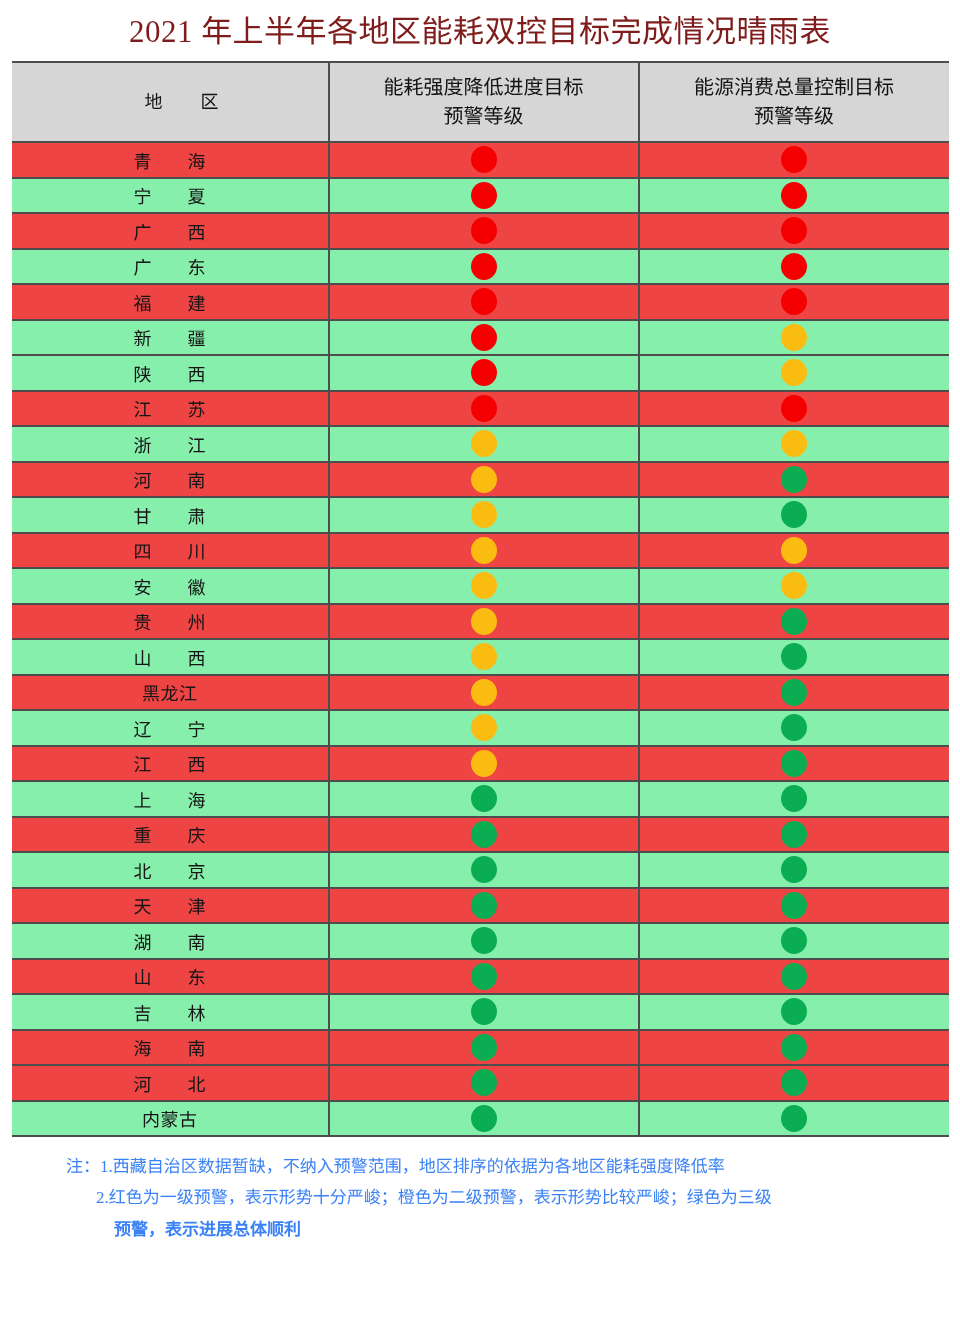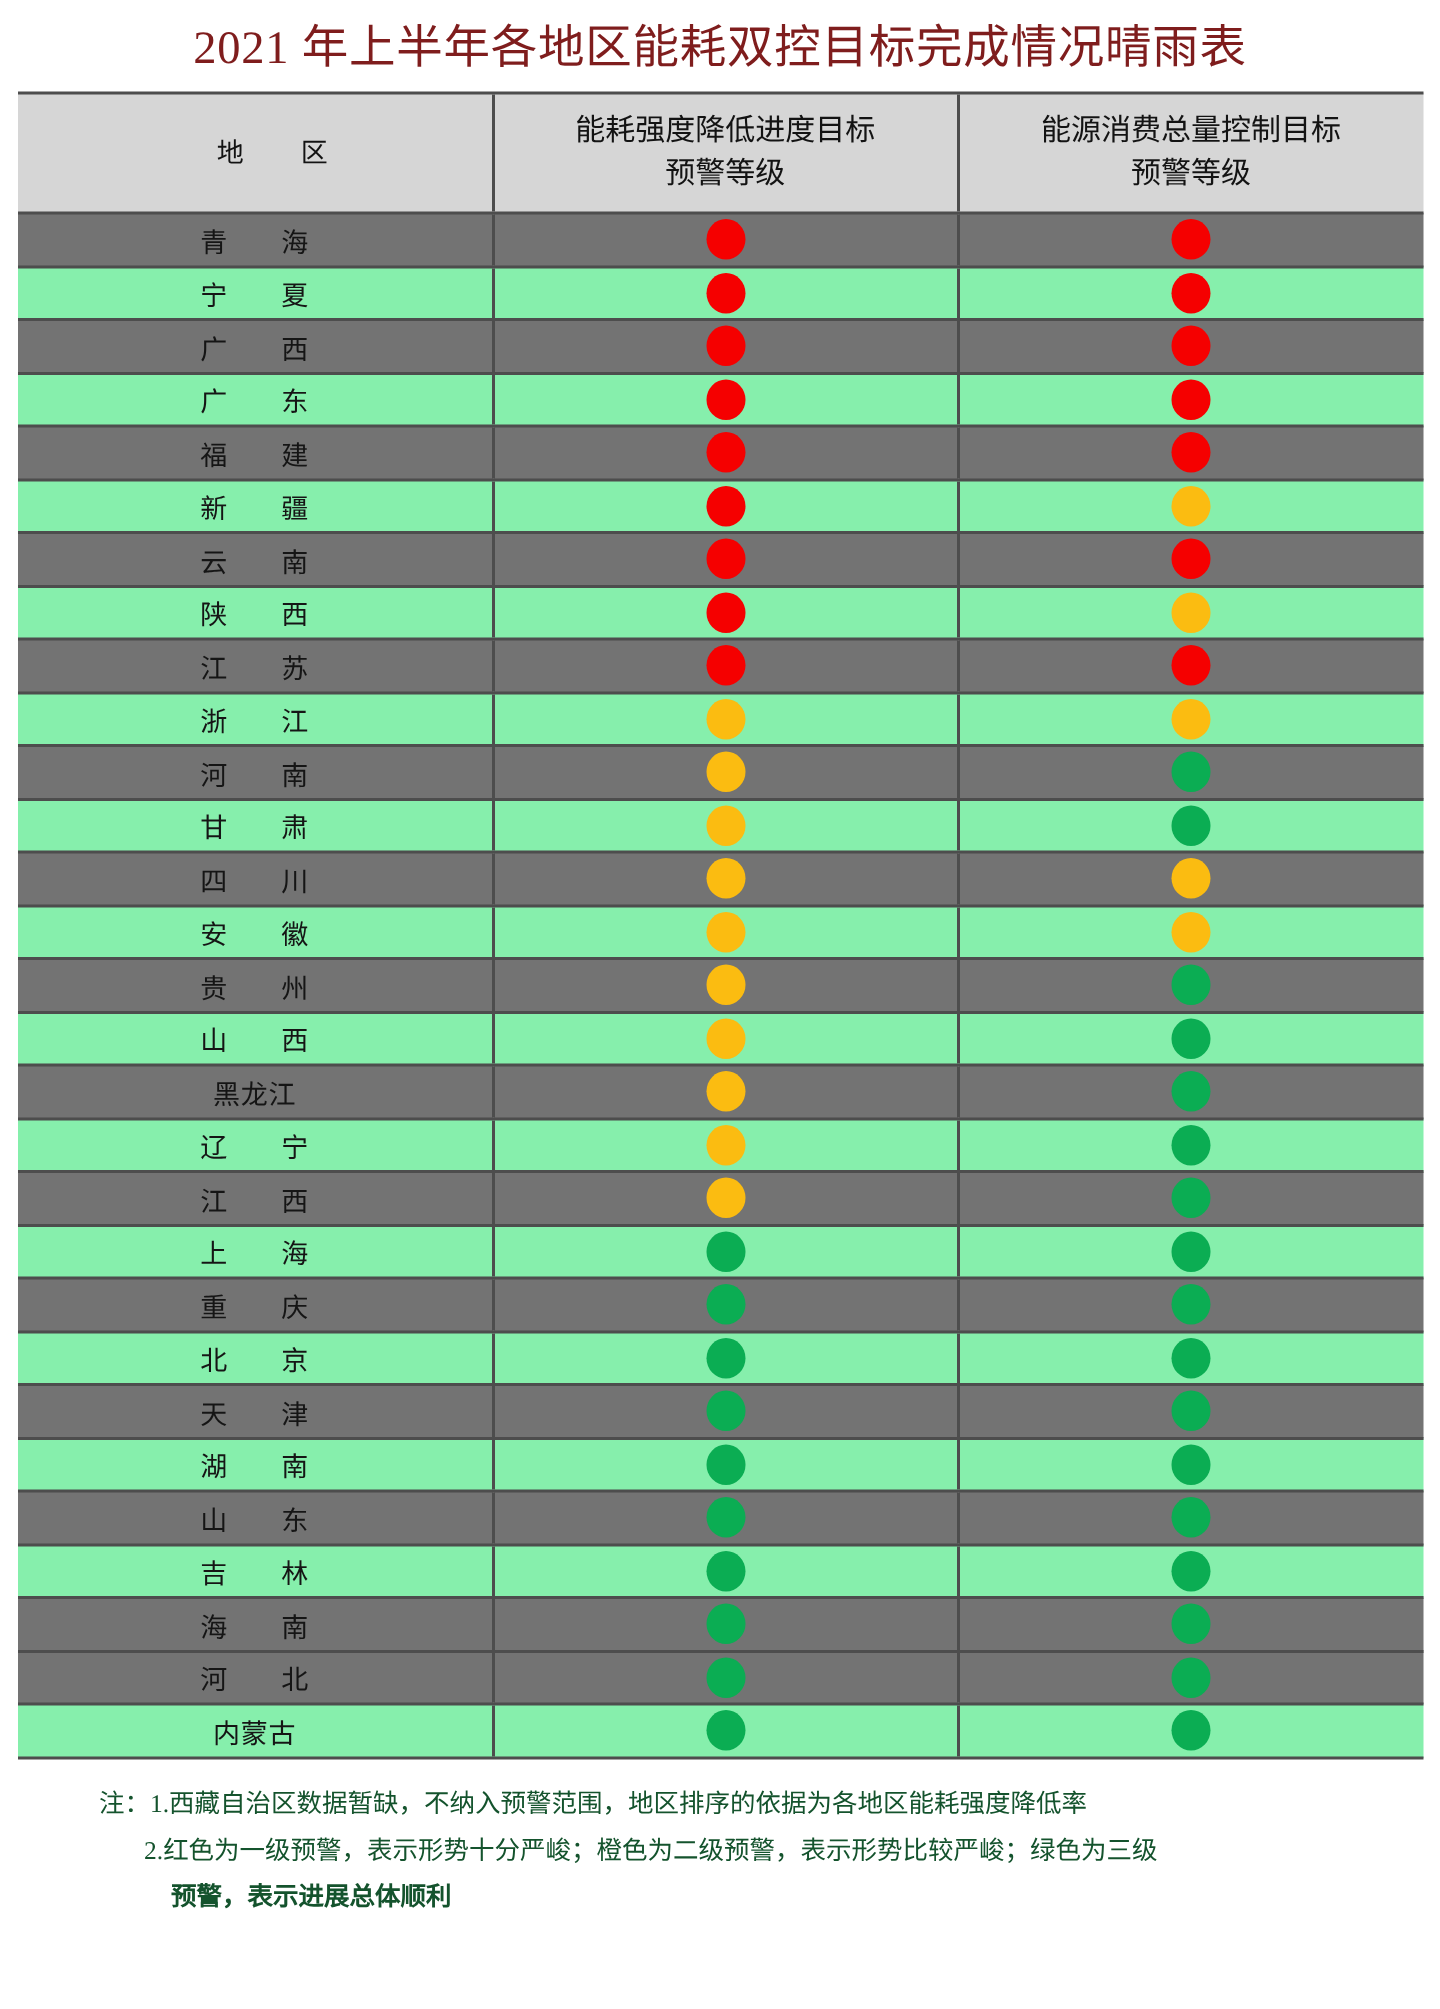--- a/index.html
+++ b/index.html
@@ -69,21 +69,21 @@
   }
   thead th.region-head {
     font-size: 18px;
     letter-spacing: 10px;
     text-indent: 10px;
     padding-left: 24px;
   }
   .head-line { display: block; }
 
   tbody tr { height: 35.5px; }
-  tbody tr.odd  td { background: #737373; }
+  tbody tr.odd  td { background: #ef4444; }
   tbody tr.even td { background: #86efac; }
 
   td.region {
     text-align: center;
     font-size: 18px;
     color: #151515;
     letter-spacing: 9px;
     text-indent: 9px;
     white-space: nowrap;
   }
@@ -105,21 +105,21 @@
   .dot.orange { background: #fbbc11; }
   .dot.green  { background: #0bad53; }
 
   
   .notes {
     width: 892px;
     margin: 0 auto;
     padding-top: 14px;
     font-size: 17px;
     line-height: 1.85;
-    color: #14532d;
+    color: #3b82f6;
   }
   .note-1 { padding-left: 32px; }
   .note-2 { padding-left: 62px; text-indent: 0; }
   .note-2 .cont { display: block; padding-left: 18px; font-weight: bold; }
 </style>
 </head>
 <body>
 
 <div class="page">
 
@@ -168,25 +168,20 @@
         <tr class="odd">
           <td class="region">福　建</td>
           <td class="status"><span class="dot red"></span></td>
           <td class="status"><span class="dot red"></span></td>
         </tr>
         <tr class="even">
           <td class="region">新　疆</td>
           <td class="status"><span class="dot red"></span></td>
           <td class="status"><span class="dot orange"></span></td>
         </tr>
-        <tr class="odd">
-          <td class="region">云　南</td>
-          <td class="status"><span class="dot red"></span></td>
-          <td class="status"><span class="dot red"></span></td>
-        </tr>
         <tr class="even">
           <td class="region">陕　西</td>
           <td class="status"><span class="dot red"></span></td>
           <td class="status"><span class="dot orange"></span></td>
         </tr>
         <tr class="odd">
           <td class="region">江　苏</td>
           <td class="status"><span class="dot red"></span></td>
           <td class="status"><span class="dot red"></span></td>
         </tr>

